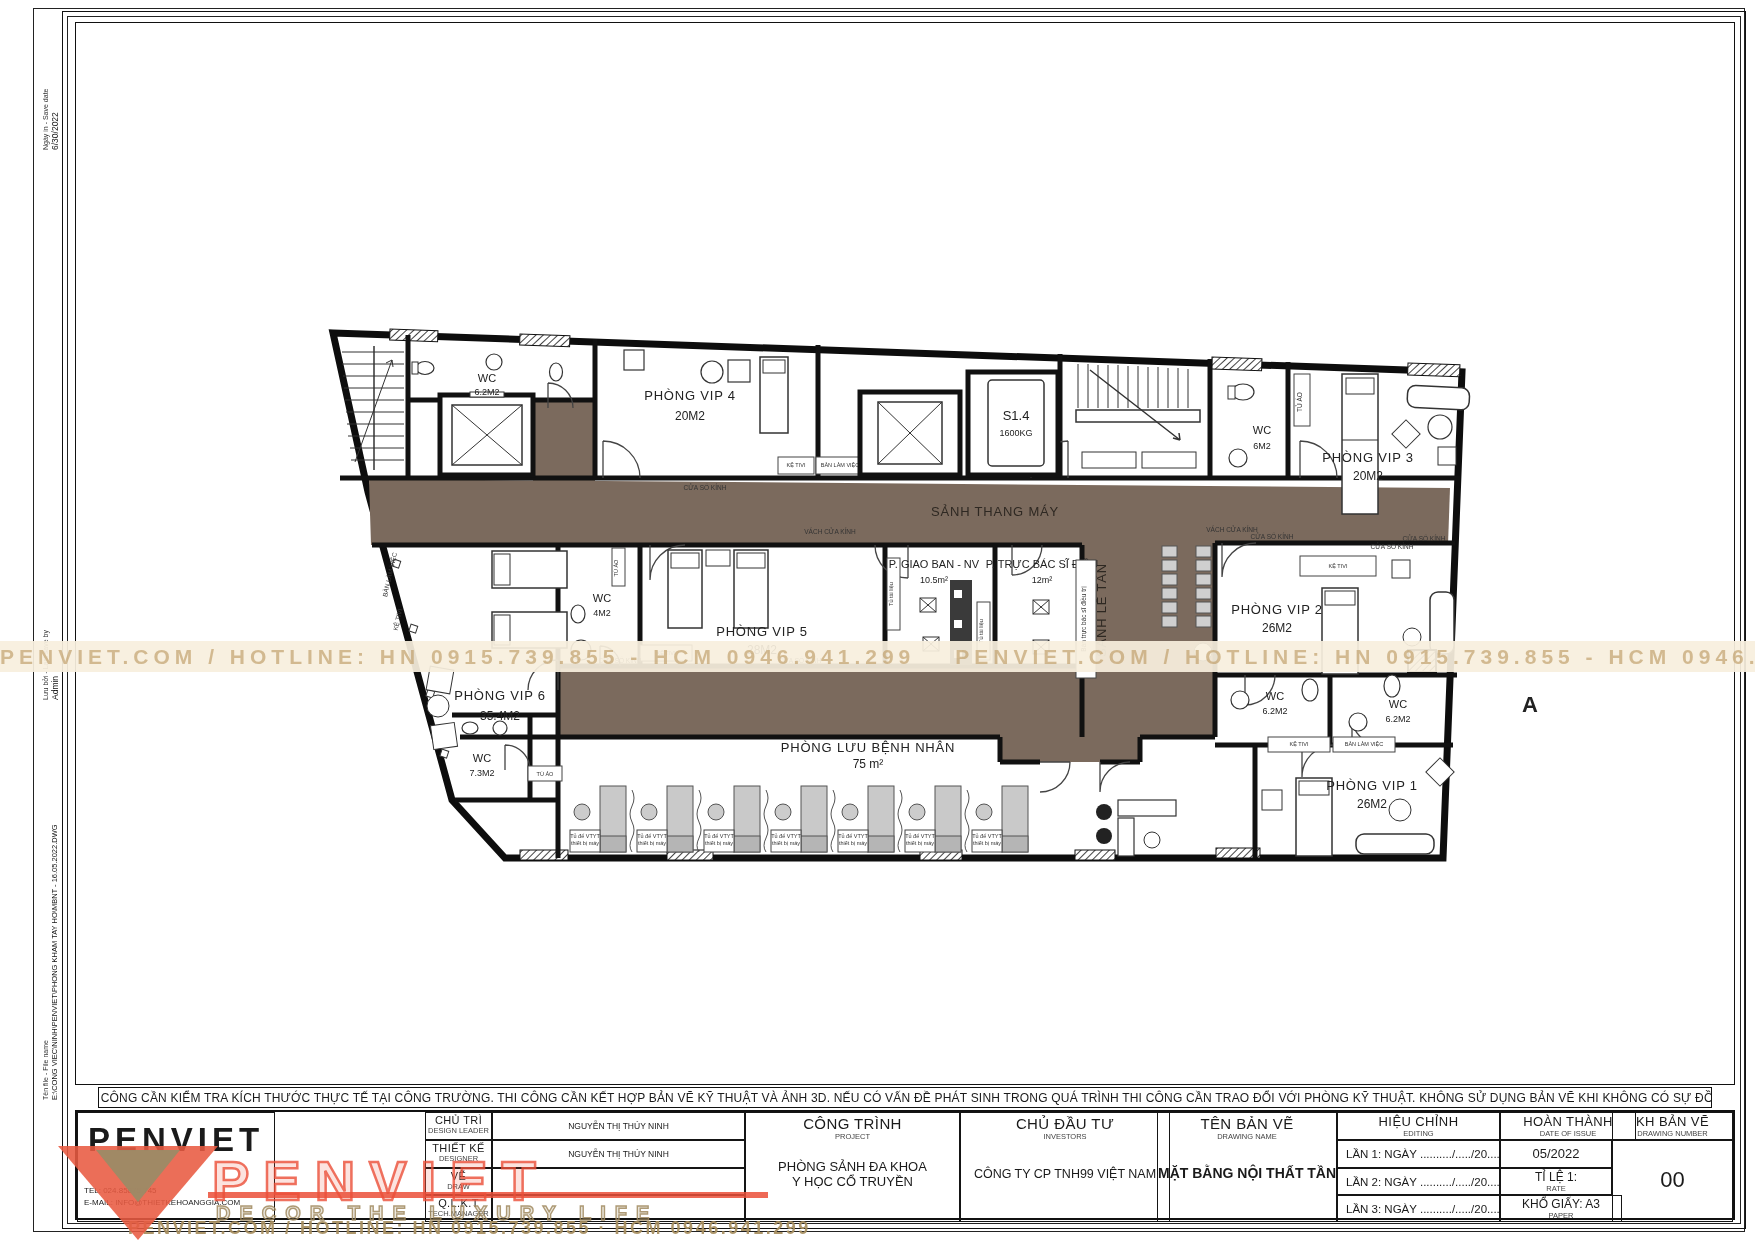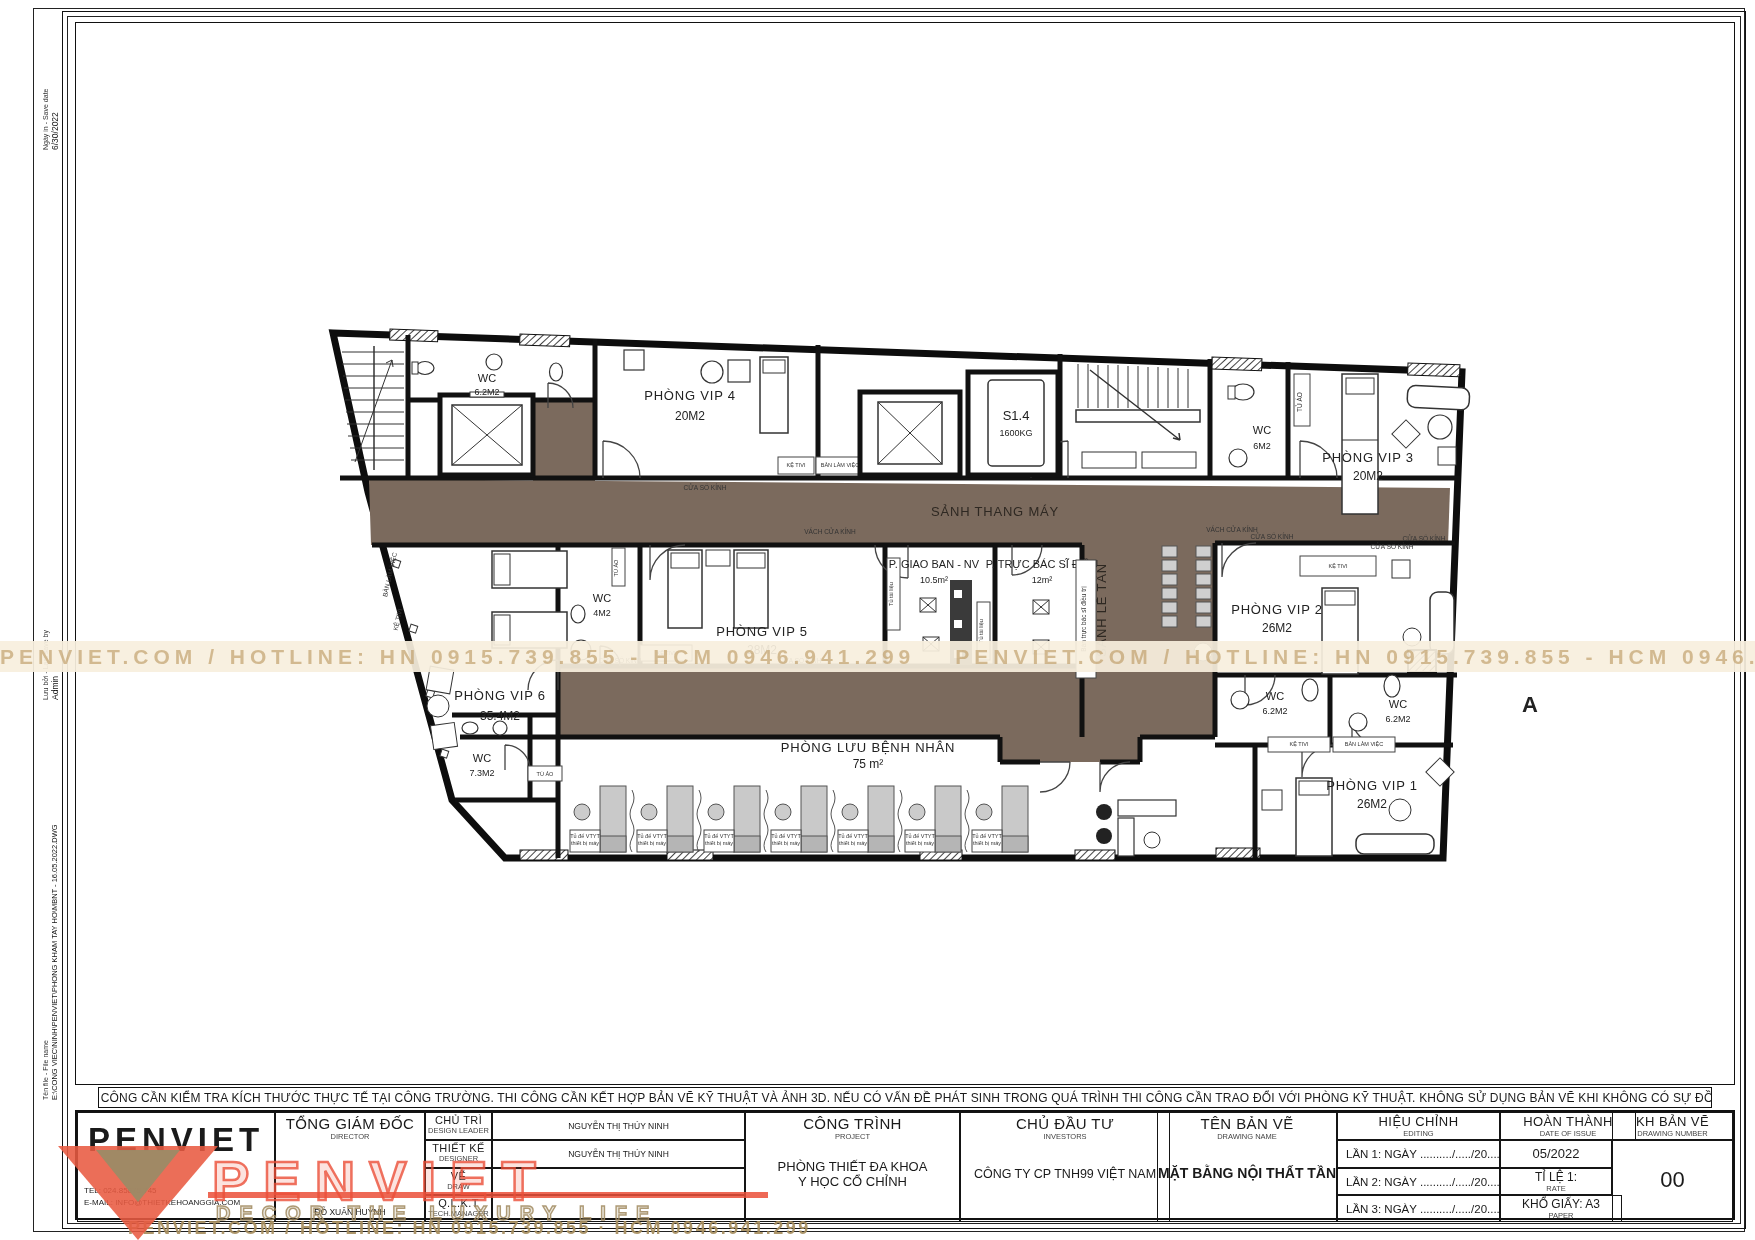--- a/index.html
+++ b/index.html
@@ -499,25 +499,20 @@
       <div style="position:absolute;left:6px;bottom:26px;text-align:left;font-size:8px;">
         <span>TEL:</span>
         <span>024.85875.745</span>
       </div>
       <div style="position:absolute;left:6px;bottom:14px;text-align:left;font-size:8px;">
         <span>E-MAIL:</span>
         <span>INFO@THIETKEHOANGGIA.COM</span>
       </div>
     </div>
 
-    <div class="tb-cell" style="left:198px;top:0;width:150px;height:110px;">
-      <div class="tb-vi">TỔNG GIÁM ĐỐC</div>
-      <div class="tb-en">DIRECTOR</div>
-      <div style="position:absolute;left:0;right:0;bottom:4px;font-size:8.5px;">ĐỖ XUÂN HUỲNH</div>
-    </div>
 
     <div class="tb-cell" style="left:348px;top:0;width:67px;height:28px;">
       <div class="tb-vi" style="font-size:11px;line-height:12px;margin-top:1px;">CHỦ TRÌ</div>
       <div class="tb-en">DESIGN LEADER</div>
     </div>
     <div class="tb-cell tb-name" style="left:415px;top:0;width:253px;height:28px;"><span>NGUYỄN THỊ THÚY NINH</span></div>
     <div class="tb-cell" style="left:348px;top:28px;width:67px;height:28px;">
       <div class="tb-vi" style="font-size:11px;line-height:12px;margin-top:1px;">THIẾT KẾ</div>
       <div class="tb-en">DESIGNER</div>
     </div>
@@ -529,22 +524,22 @@
     <div class="tb-cell tb-name" style="left:415px;top:56px;width:253px;height:27px;"><span></span></div>
     <div class="tb-cell" style="left:348px;top:83px;width:67px;height:27px;">
       <div class="tb-vi" style="font-size:11px;line-height:12px;margin-top:1px;">Q.L.K.T</div>
       <div class="tb-en">TECH.MANAGER</div>
     </div>
     <div class="tb-cell tb-name" style="left:415px;top:83px;width:253px;height:27px;"><span></span></div>
 
     <div class="tb-cell" style="left:668px;top:0;width:215px;height:110px;">
       <div class="tb-vi">CÔNG TRÌNH</div>
       <div class="tb-en">PROJECT</div>
-      <div class="tb-val" style="margin-top:18px;">PHÒNG THIẾT ĐA KHOA</div>
-      <div class="tb-val">Y HỌC CỔ CHỈNH</div>
+      <div class="tb-val" style="margin-top:18px;">PHÒNG SẢNH ĐA KHOA</div>
+      <div class="tb-val">Y HỌC CỔ TRUYỀN</div>
     </div>
 
     <div class="tb-cell" style="left:883px;top:0;width:210px;height:110px;">
       <div class="tb-vi">CHỦ ĐẦU TƯ</div>
       <div class="tb-en">INVESTORS</div>
       <div class="tb-val" style="margin-top:26px;font-size:12.5px;">CÔNG TY CP TNH99 VIỆT NAM</div>
     </div>
 
     <div class="tb-cell" style="left:1080px;top:0;width:180px;height:110px;">
       <div class="tb-vi">TÊN BẢN VẼ</div>

